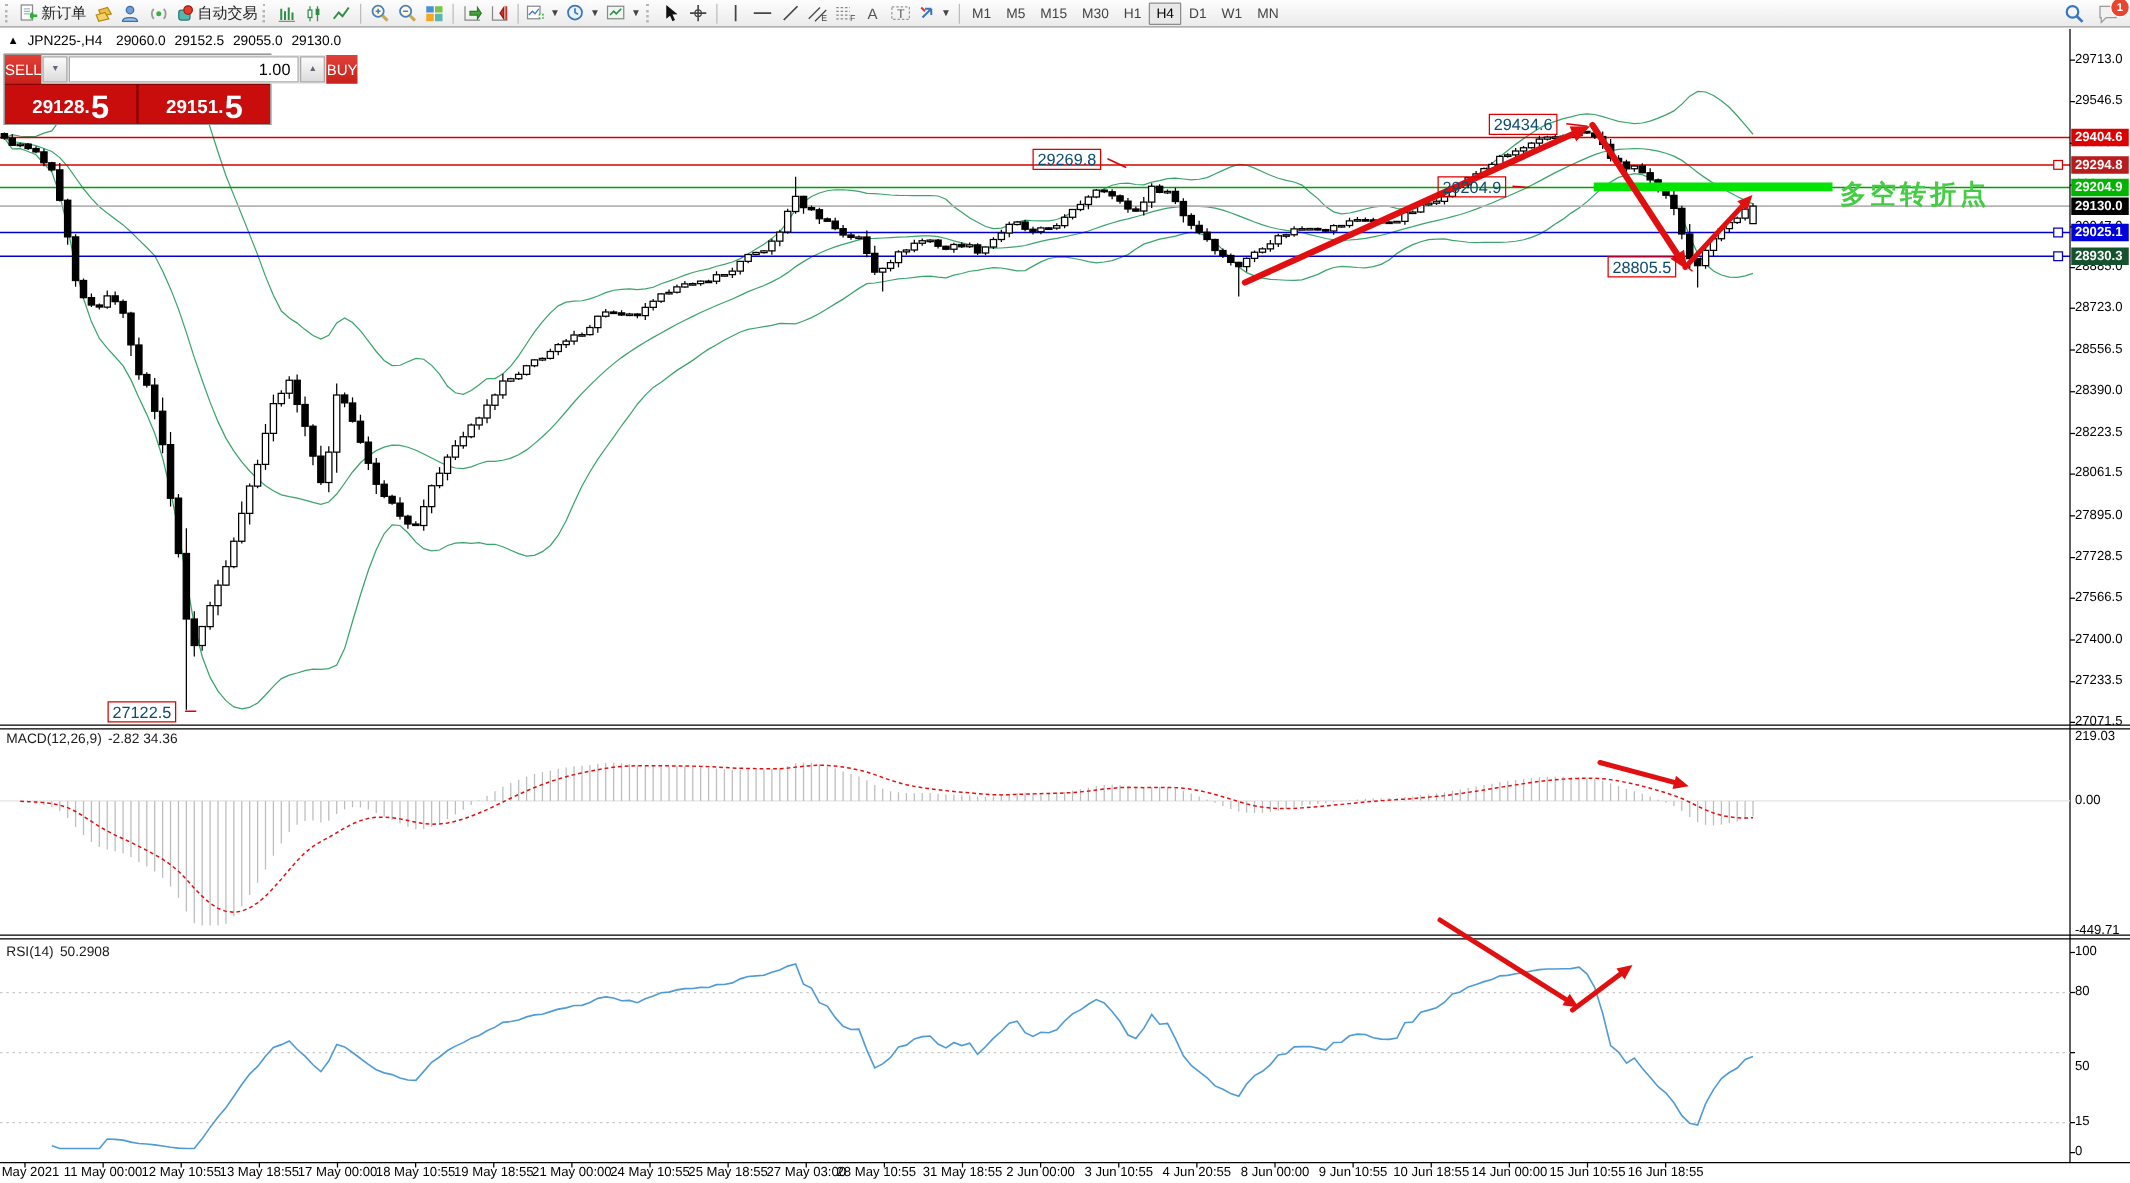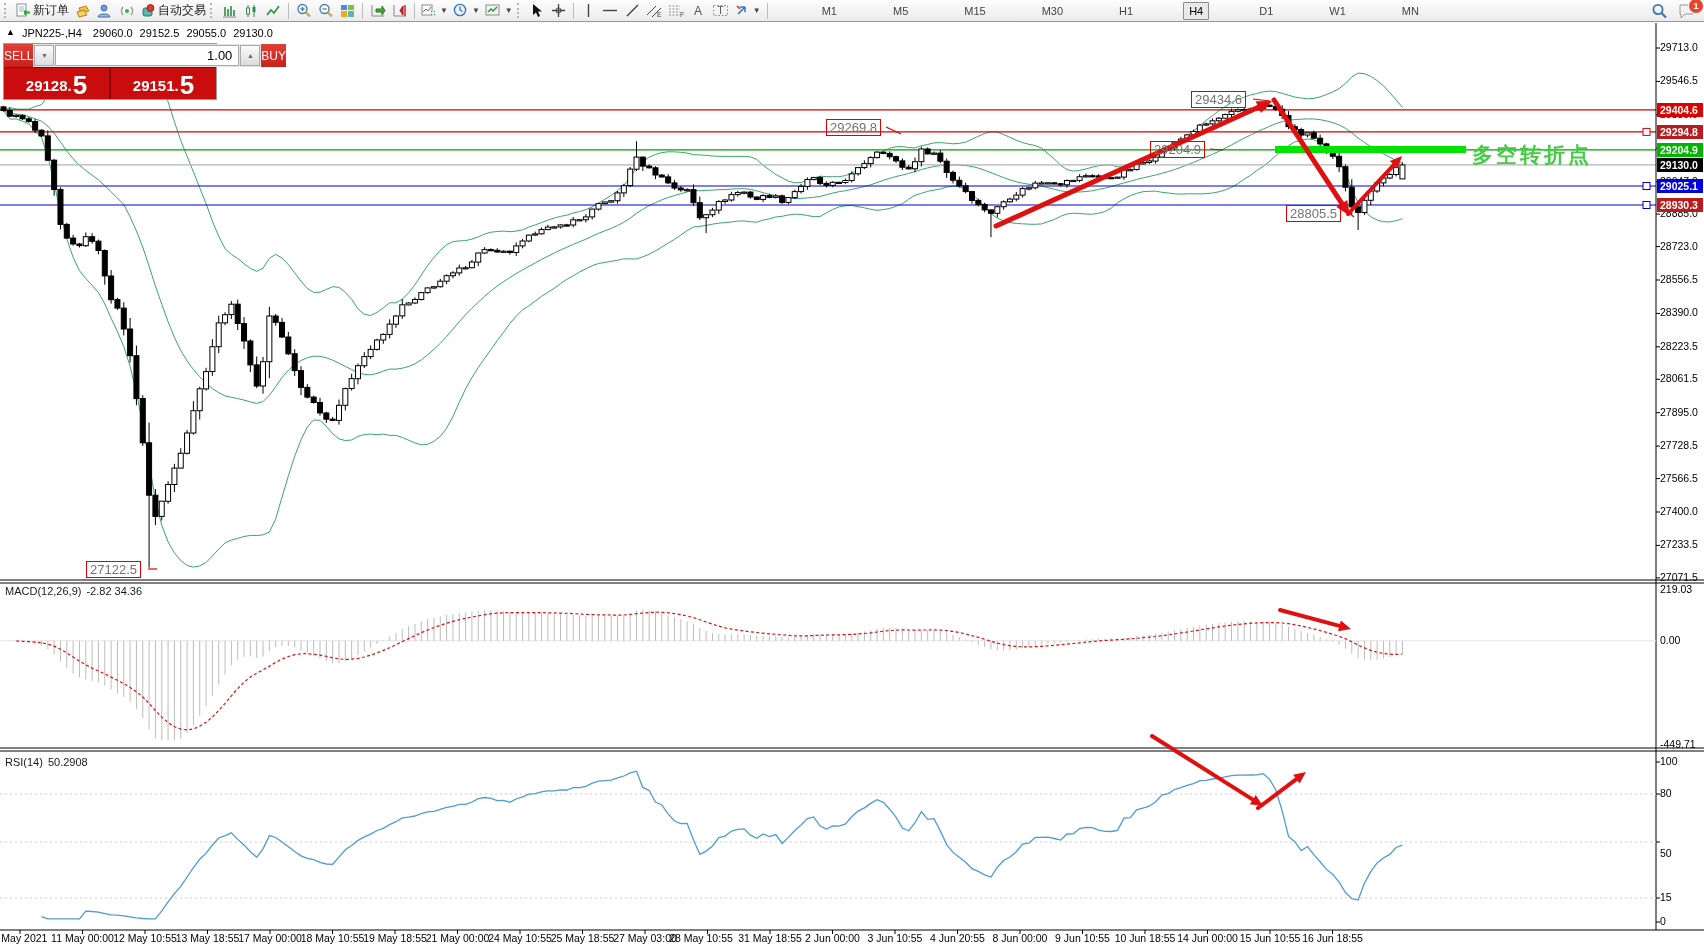--- a/index.html
+++ b/index.html
@@ -9,21 +9,21 @@
   .toolbar{position:absolute;top:0;left:0;width:1704px;height:22px;
            background:linear-gradient(#fdfdfd,#ebebeb);border-bottom:1px solid #979797;
            display:flex;align-items:center;padding:0 3px;box-sizing:border-box;gap:1px;z-index:40;}
   .grip{width:3px;height:15px;border-left:2px dotted #b4b4b4;margin:0 3px 0 1px;}
   .sep{width:1px;height:16px;background:#bdbdbd;margin:0 3px;}
   .tbtn{height:20px;min-width:21px;display:flex;align-items:center;justify-content:center;
         gap:3px;background:transparent;border:none;padding:0 2px;font:12px "Liberation Sans",sans-serif;color:#222;}
   .tbtn svg{display:block;}
   .caret{font-size:8px;color:#444;margin-left:1px;}
   .tf{height:18px;padding:0 5px;border:1px solid transparent;background:transparent;
-      font:11px "Liberation Sans",sans-serif;color:#444;display:flex;align-items:center;margin-left:44px;}
+      font:11px "Liberation Sans",sans-serif;color:#444;display:flex;align-items:center;}
   .tf.active{border:1px solid #8d8d8d;background:#e9e9e9;color:#000;border-radius:1px;}
   .right-tools{margin-left:auto;display:flex;align-items:center;gap:6px;padding-right:4px;}
   .chat-wrap{position:relative;}
   .badge{position:absolute;top:-3px;right:-7px;width:14px;height:14px;border-radius:50%;
          background:#e8442e;color:#fff;font:bold 9px "Liberation Sans",sans-serif;
          display:flex;align-items:center;justify-content:center;border:1px solid #fff;}
   
   #chart-svg{position:absolute;left:0;top:23px;}
   .symbol-line{position:absolute;left:6px;top:27px;font:11px "Liberation Sans",sans-serif;
                color:#000;display:flex;gap:7px;z-index:30;}
@@ -39,21 +39,21 @@
   .spin-btn{width:18px;background:linear-gradient(#fbfbfb,#dcdcdc);border:1px solid #aaa;
             color:#667;font-size:7px;display:flex;align-items:center;justify-content:center;}
   .vol-input{flex:1;border:1px solid #aaa;font:13px "Liberation Sans",sans-serif;
              text-align:right;padding:0 6px 0 0;min-width:0;}
   .tp-row2{display:flex;height:31px;gap:2px;background:#8d0000;padding-top:1px;}
   .price-block{flex:1;background:#c90d0d;color:#fff;display:flex;align-items:flex-end;
                justify-content:center;padding-bottom:1px;}
   .price-main{font:bold 15px "Liberation Sans",sans-serif;line-height:24px;}
   .price-big{font:bold 26px "Liberation Sans",sans-serif;line-height:26px;margin-left:1px;}
   
-  .anno{position:absolute;border:1px solid #dc0000;color:#737373;padding:0 3px;
+  .anno{position:absolute;border:1px solid #dc0000;color:#0c4a6e;padding:0 3px;
         font:13px "Liberation Sans",sans-serif;line-height:15px;z-index:25;background:transparent;}
   .turning{position:absolute;font:bold 21px "Liberation Sans",sans-serif;letter-spacing:3px;
            color:#44cc44;z-index:25;}
   
   .axis-col{position:absolute;left:1658px;top:23px;width:46px;height:908px;z-index:20;}
   .ptick{position:absolute;left:2px;font:10.5px "Liberation Sans",sans-serif;color:#000;white-space:nowrap;}
   .pbadge{position:absolute;left:-1px;width:46px;height:14px;color:#fff;
           font:bold 10.5px "Liberation Sans",sans-serif;line-height:14px;text-align:left;
           padding-left:3px;box-sizing:border-box;}
   .time-axis{position:absolute;left:0;top:931px;width:1704px;height:15px;z-index:20;}
@@ -1162,21 +1162,21 @@
       <div class="ptick" style="top: 732px;">100</div>
       <div class="ptick" style="top: 764px;">80</div>
       <div class="ptick" style="top: 812px; margin-top: 12px;">50</div>
       <div class="ptick" style="top: 868px;">15</div>
       <div class="ptick" style="top: 892px;">0</div>
       <div class="pbadge" style="top: 79.865px; background: rgb(221, 0, 0);">29404.6</div>
       <div class="pbadge" style="top: 101.891px; background: #b91c1c;">29294.8</div>
       <div class="pbadge" style="top: 119.925px; background: rgb(0, 180, 0);">29204.9</div>
       <div class="pbadge" style="top: 134.95px; background: rgb(0, 0, 0);">29130.0</div>
       <div class="pbadge" style="top: 155.993px; background: rgb(0, 0, 220);">29025.1</div>
-      <div class="pbadge" style="top: 175.01px; background: #b91c1c;">28930.3</div>
+      <div class="pbadge" style="top: 175.01px; background: #14532d;">28930.3</div>
     </div>
   <div class="time-axis" id="time-axis">
       <div class="tlabel" style="left: 20px;">7 May 2021</div>
       <div class="tlabel" style="left: 82.5px;">11 May 00:00</div>
       <div class="tlabel" style="left: 145px;">12 May 10:55</div>
       <div class="tlabel" style="left: 207.5px;">13 May 18:55</div>
       <div class="tlabel" style="left: 270px;">17 May 00:00</div>
       <div class="tlabel" style="left: 332.5px;">18 May 10:55</div>
       <div class="tlabel" style="left: 395px;">19 May 18:55</div>
       <div class="tlabel" style="left: 457.5px;">21 May 00:00</div>

